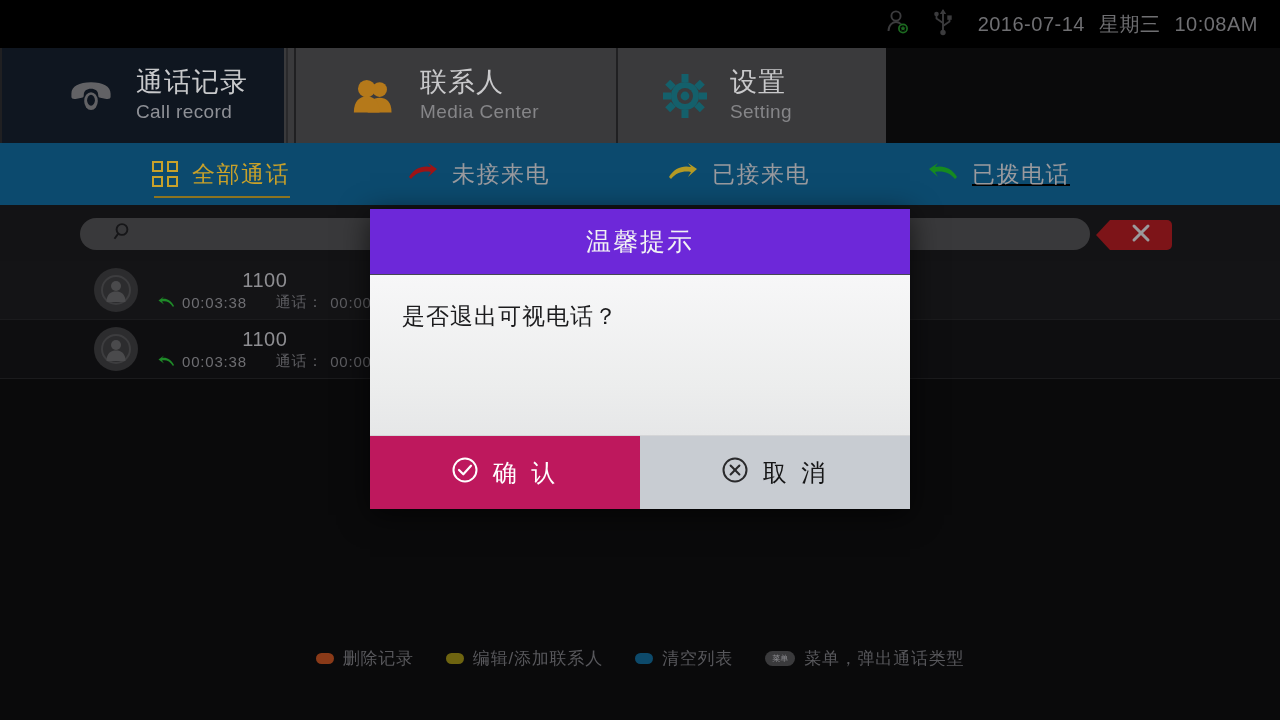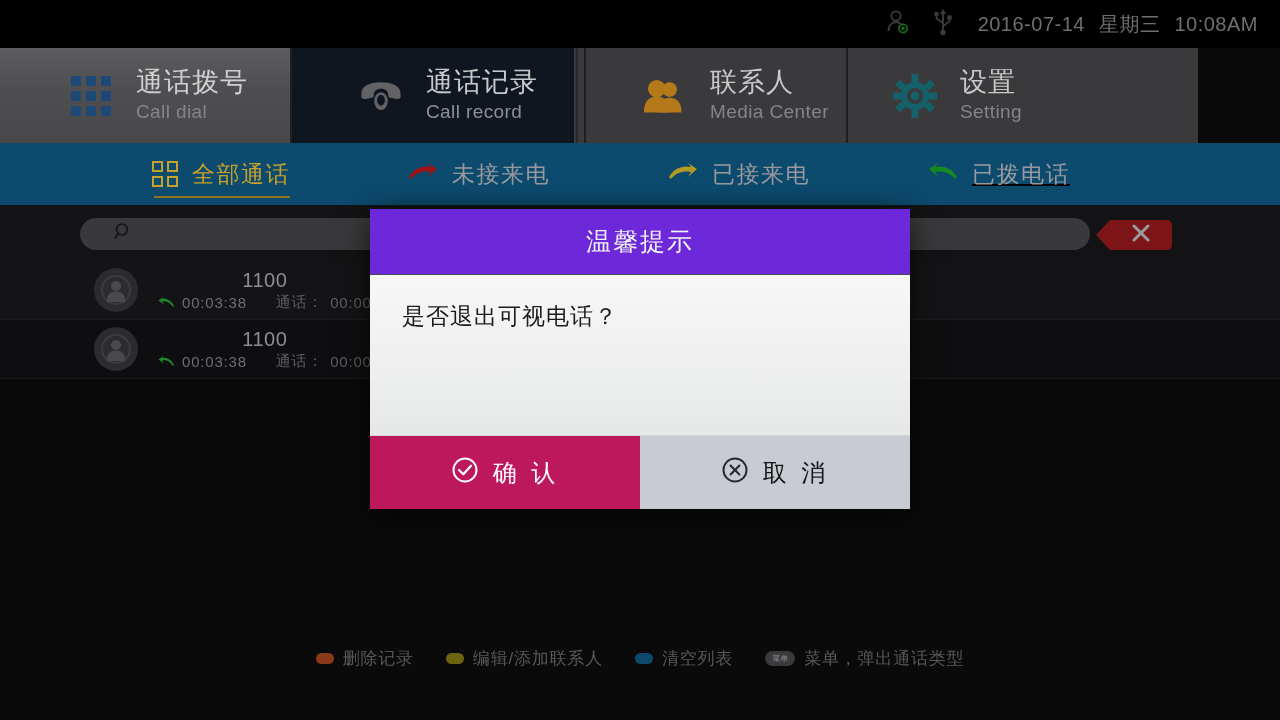--- a/index.html
+++ b/index.html
@@ -25,22 +25,22 @@
   }
 
   
   .tabs { position:absolute; left:0; top:48px; width:1280px; height:95px; display:flex; }
   .tab {
     position:relative; height:95px; display:flex; align-items:center;
     padding-left:68px; gap:22px;
   }
   .tab--dial { width:290px; background:linear-gradient(180deg,#5c5c5e 0%,#4e4e50 45%,#48484a 100%); }
   .tab--record { width:284px; background:#0f1620; }
-  .tab--contacts { width:272px; background:#3a3a3c; }
-  .tab--setting { width:352px; background:#3a3a3c;padding-left:46px; }
+  .tab--contacts { width:332px; background:#3a3a3c; }
+  .tab--setting { width:270px; background:#3a3a3c;padding-left:46px; }
   .tab--record::before, .tab--contacts::before, .tab--setting::before {
     content:""; position:absolute; left:0; top:0; bottom:0; width:2px; background:#202022;
   }
   .tab--contacts::before { left:10px; box-shadow:-8px 0 0 #2a2a2c; }
   .tab-labels { display:flex; flex-direction:column; justify-content:center; }
   .tab-cn { font-size:27px; line-height:1.18; color:#d0d0d2; letter-spacing:1px; }
   .tab-en { font-size:19px; line-height:1.35; color:#86868a; letter-spacing:0.4px; }
   .tab--record .tab-cn { color:#c8c9cb; }
   .tab--record .tab-en { color:#8e9096; }
   .tab--contacts .tab-cn, .tab--setting .tab-cn { color:#c9c9cb; }
@@ -172,39 +172,20 @@
     </div>
     <div class="sb-date">
       <span>2016-07-14</span>
       <span>星期三</span>
       <span>10:08AM</span>
     </div>
   </div>
 
   <div class="tabs">
 
-    <div class="tab tab--dial">
-      <span class="tab-ico">
-        <span class="grid9">
-            <i></i>
-            <i></i>
-            <i></i>
-            <i></i>
-            <i></i>
-            <i></i>
-            <i></i>
-            <i></i>
-            <i></i>
-          </span>
-      </span>
-      <span class="tab-labels">
-        <span class="tab-cn">通话拨号</span>
-        <span class="tab-en">Call dial</span>
-      </span>
-    </div>
 
     <div class="tab tab--record">
       <span class="tab-ico">
         <svg width="54" height="36" viewBox="0 0 54 36">
           <path d="M4 15 C4 7 13 2 27 2 C41 2 50 7 50 15 L50 19 C50 21 48 22 45 21.5 L38 20 C36 19.6 35.5 18.5 35.5 17 C35.5 12 32 9.5 27 9.5 C22 9.5 18.5 12 18.5 17 C18.5 18.5 18 19.6 16 20 L9 21.5 C6 22 4 21 4 19 Z" fill="#626265"></path>
           <ellipse cx="27" cy="24" rx="8" ry="10.5" fill="#626265"></ellipse>
           <ellipse cx="27" cy="23" rx="4.6" ry="6.4" fill="#0f1620"></ellipse>
         </svg>
       </span>
       <span class="tab-labels">

